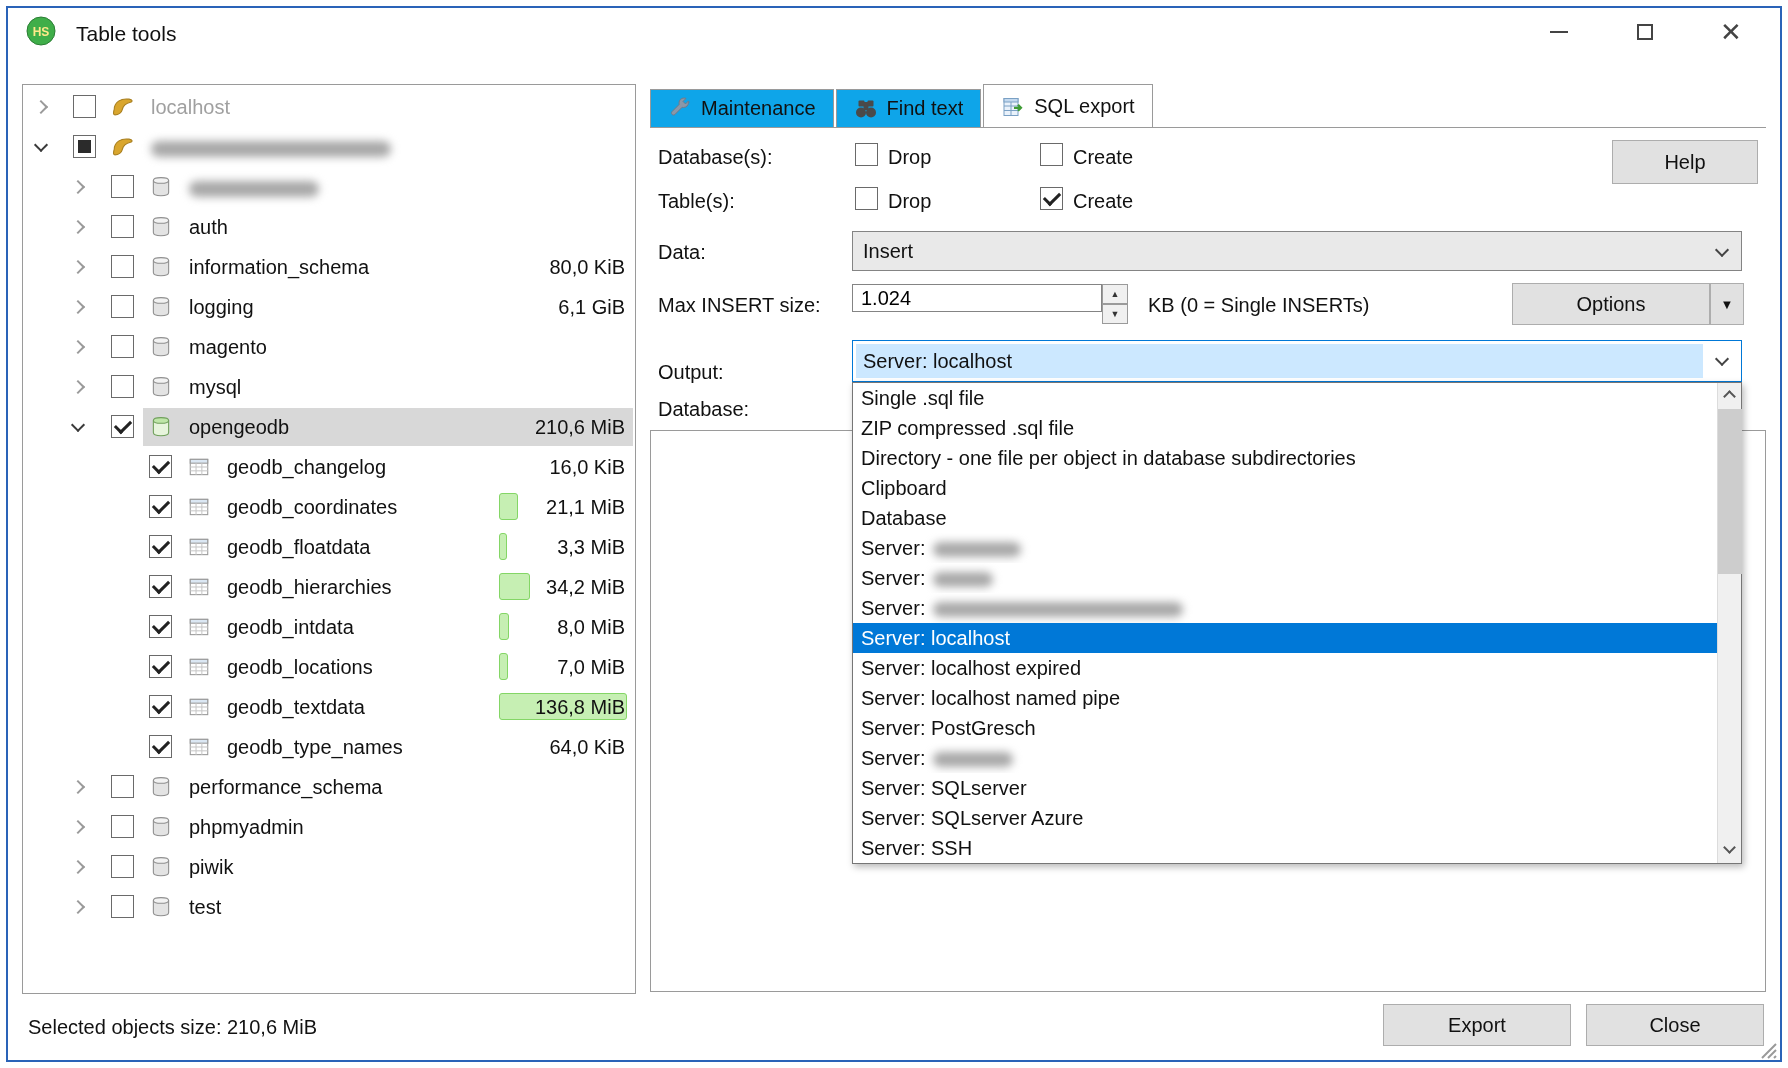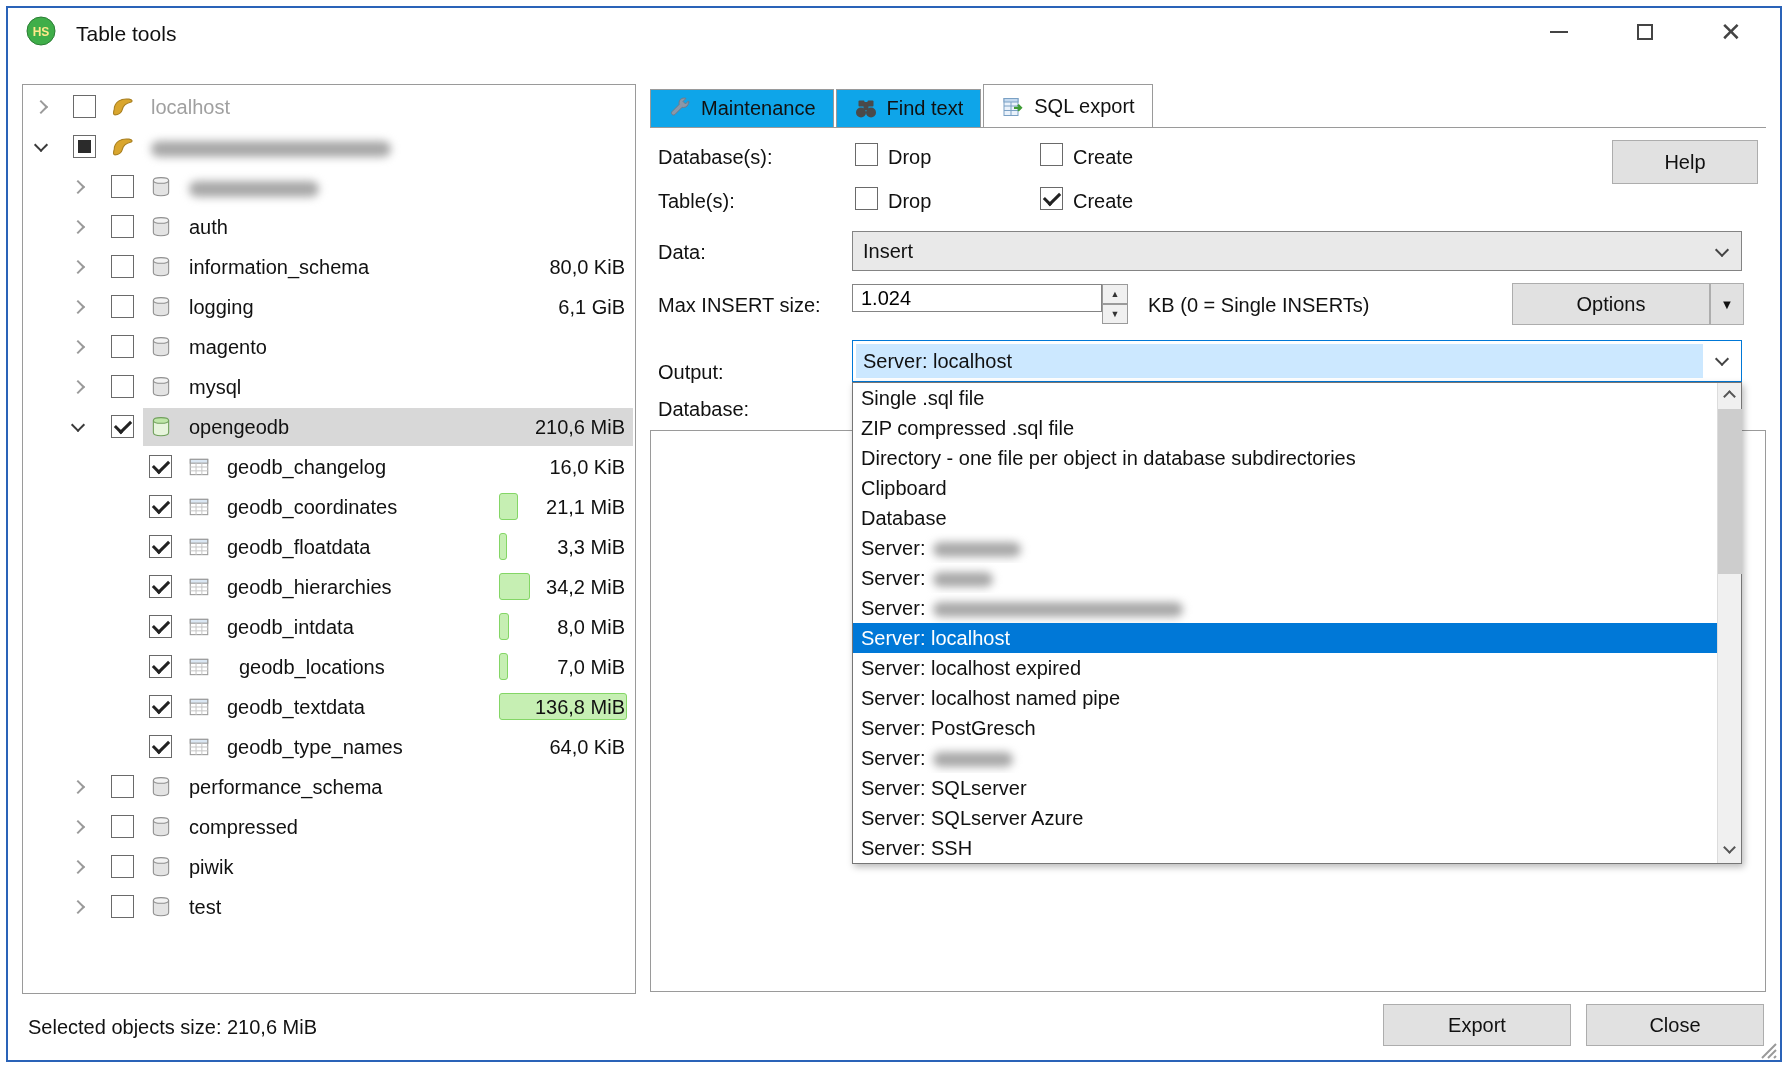--- a/index.html
+++ b/index.html
@@ -276,21 +276,21 @@
         <div class="tree-row">
           <span class="cbbox tree-cb checked" style="left: 126px;"></span>
           <span class="tree-icon" style="left: 164px;"><svg viewBox="0 0 22 22">
               <rect x="3" y="4" width="16" height="14" fill="#fff" stroke="#9a9a9a"></rect>
               <rect x="3" y="4" width="16" height="3.5" fill="#dbe7f3" stroke="#9a9a9a"></rect>
               <line x1="3" y1="11" x2="19" y2="11" stroke="#c9c9c9"></line>
               <line x1="3" y1="14.5" x2="19" y2="14.5" stroke="#c9c9c9"></line>
               <line x1="8.3" y1="7.5" x2="8.3" y2="18" stroke="#c9c9c9"></line>
               <line x1="13.6" y1="7.5" x2="13.6" y2="18" stroke="#c9c9c9"></line>
             </svg></span>
-          <span class="tree-label" style="left: 216px;">geodb_locations</span>
+          <span class="tree-label" style="left: 204px;">geodb_locations</span>
           <span class="size-cell">
             <span class="size-bar" style="width: 9px;"></span>
             <span class="size-text">7,0 MiB</span>
           </span>
         </div>
         <div class="tree-row">
           <span class="cbbox tree-cb checked" style="left: 126px;"></span>
           <span class="tree-icon" style="left: 164px;"><svg viewBox="0 0 22 22">
               <rect x="3" y="4" width="16" height="14" fill="#fff" stroke="#9a9a9a"></rect>
               <rect x="3" y="4" width="16" height="3.5" fill="#dbe7f3" stroke="#9a9a9a"></rect>
@@ -329,21 +329,21 @@
             </svg></span>
           <span class="tree-label" style="left: 166px;">performance_schema</span>
         </div>
         <div class="tree-row">
           <span class="chev chev-r" style="left: 50px;"></span>
           <span class="cbbox tree-cb " style="left: 88px;"></span>
           <span class="tree-icon" style="left: 126px;"><svg viewBox="0 0 22 22">
               <path d="M4 5 v11 c0 1.8 3.1 3 7 3 s7-1.2 7-3 V5" fill="#e3e3e3" stroke="#8f8f8f"></path>
               <ellipse cx="11" cy="5" rx="7" ry="2.6" fill="#f2f2f2" stroke="#8f8f8f"></ellipse>
             </svg></span>
-          <span class="tree-label" style="left: 166px;">compressed</span>
+          <span class="tree-label" style="left: 166px;">phpmyadmin</span>
         </div>
         <div class="tree-row">
           <span class="chev chev-r" style="left: 50px;"></span>
           <span class="cbbox tree-cb " style="left: 88px;"></span>
           <span class="tree-icon" style="left: 126px;"><svg viewBox="0 0 22 22">
               <path d="M4 5 v11 c0 1.8 3.1 3 7 3 s7-1.2 7-3 V5" fill="#e3e3e3" stroke="#8f8f8f"></path>
               <ellipse cx="11" cy="5" rx="7" ry="2.6" fill="#f2f2f2" stroke="#8f8f8f"></ellipse>
             </svg></span>
           <span class="tree-label" style="left: 166px;">piwik</span>
         </div>

